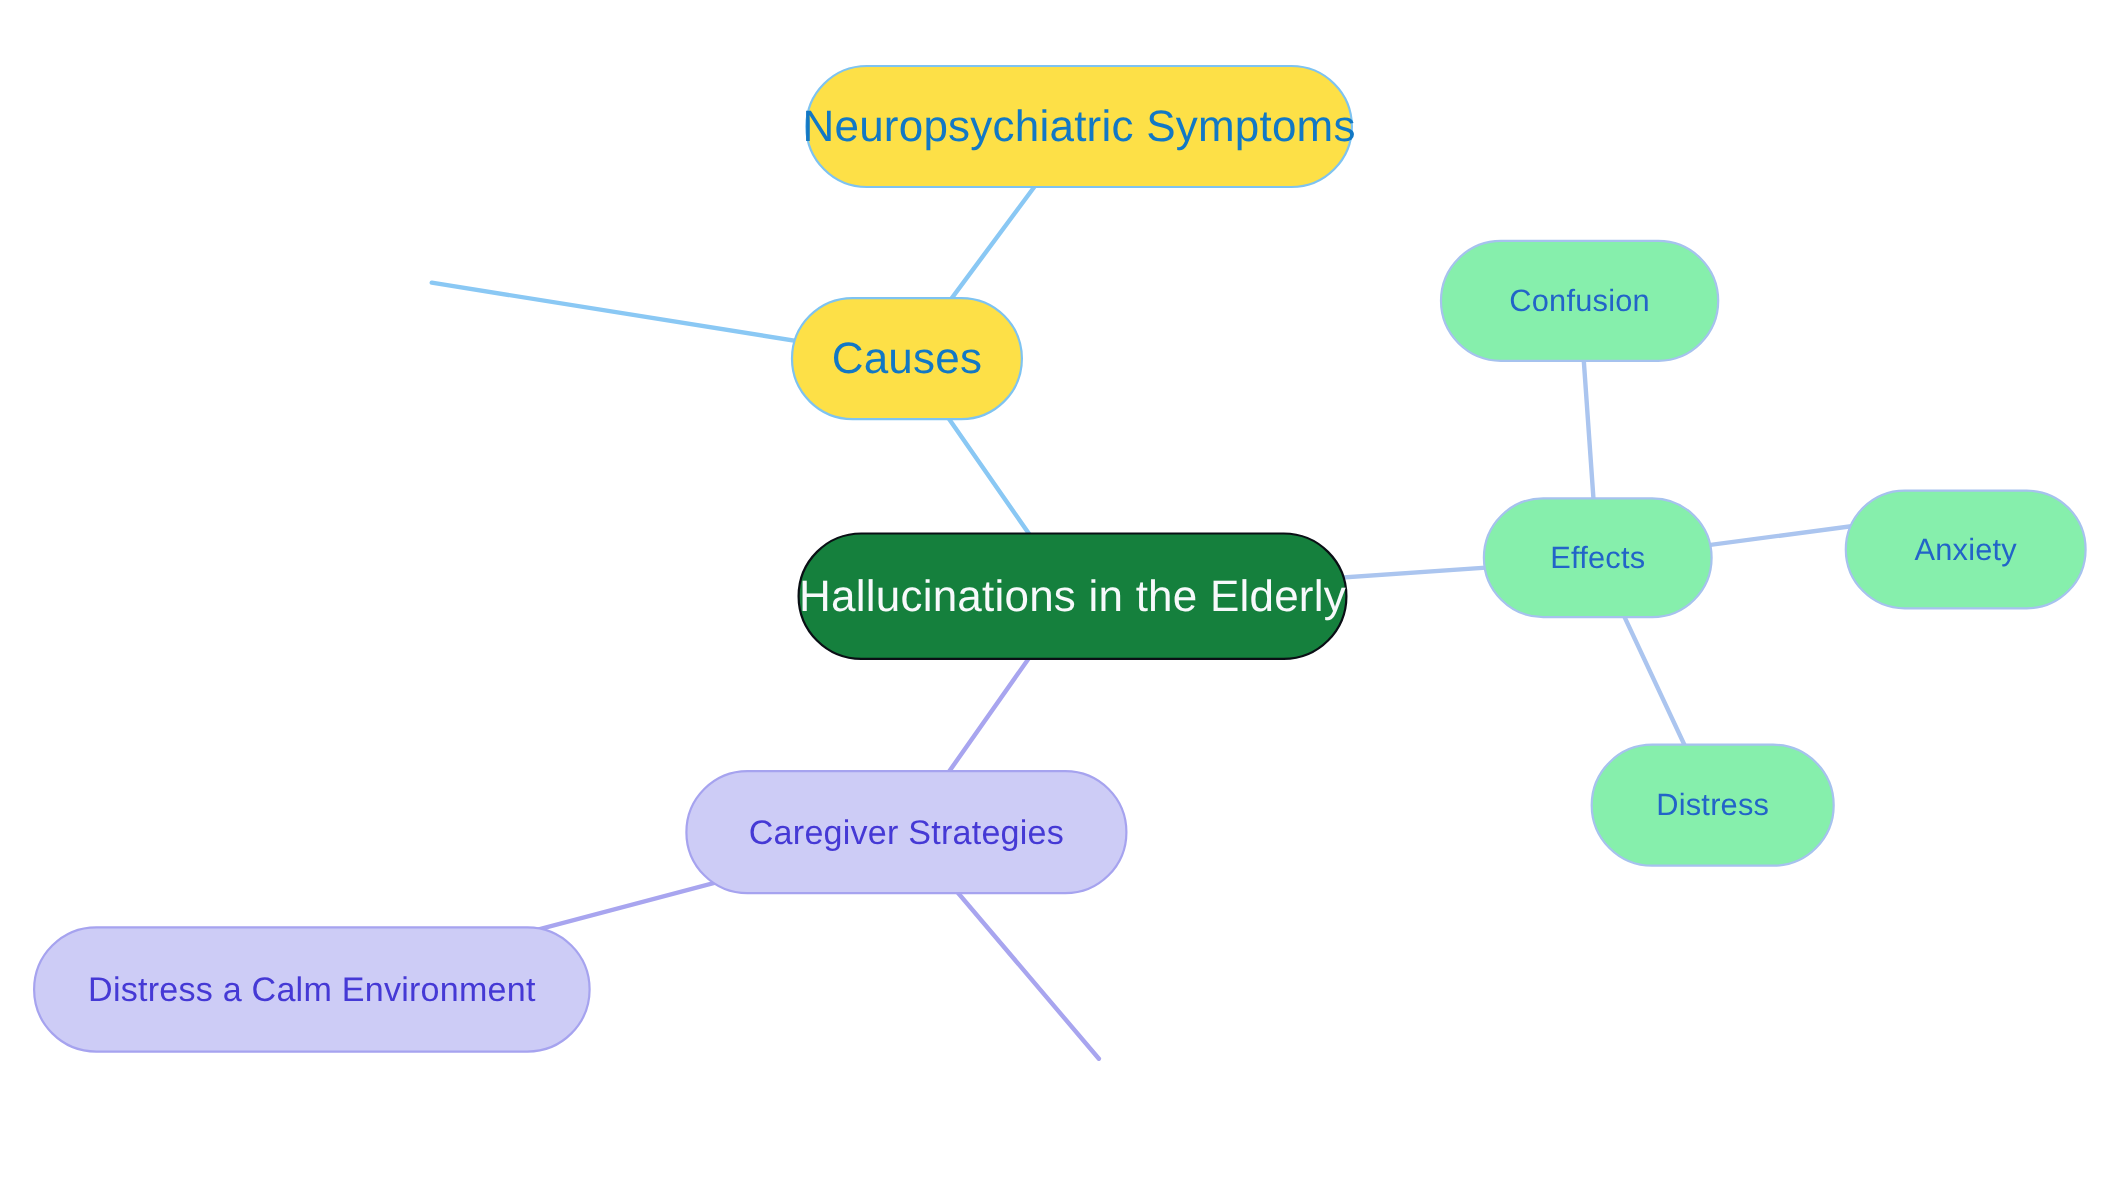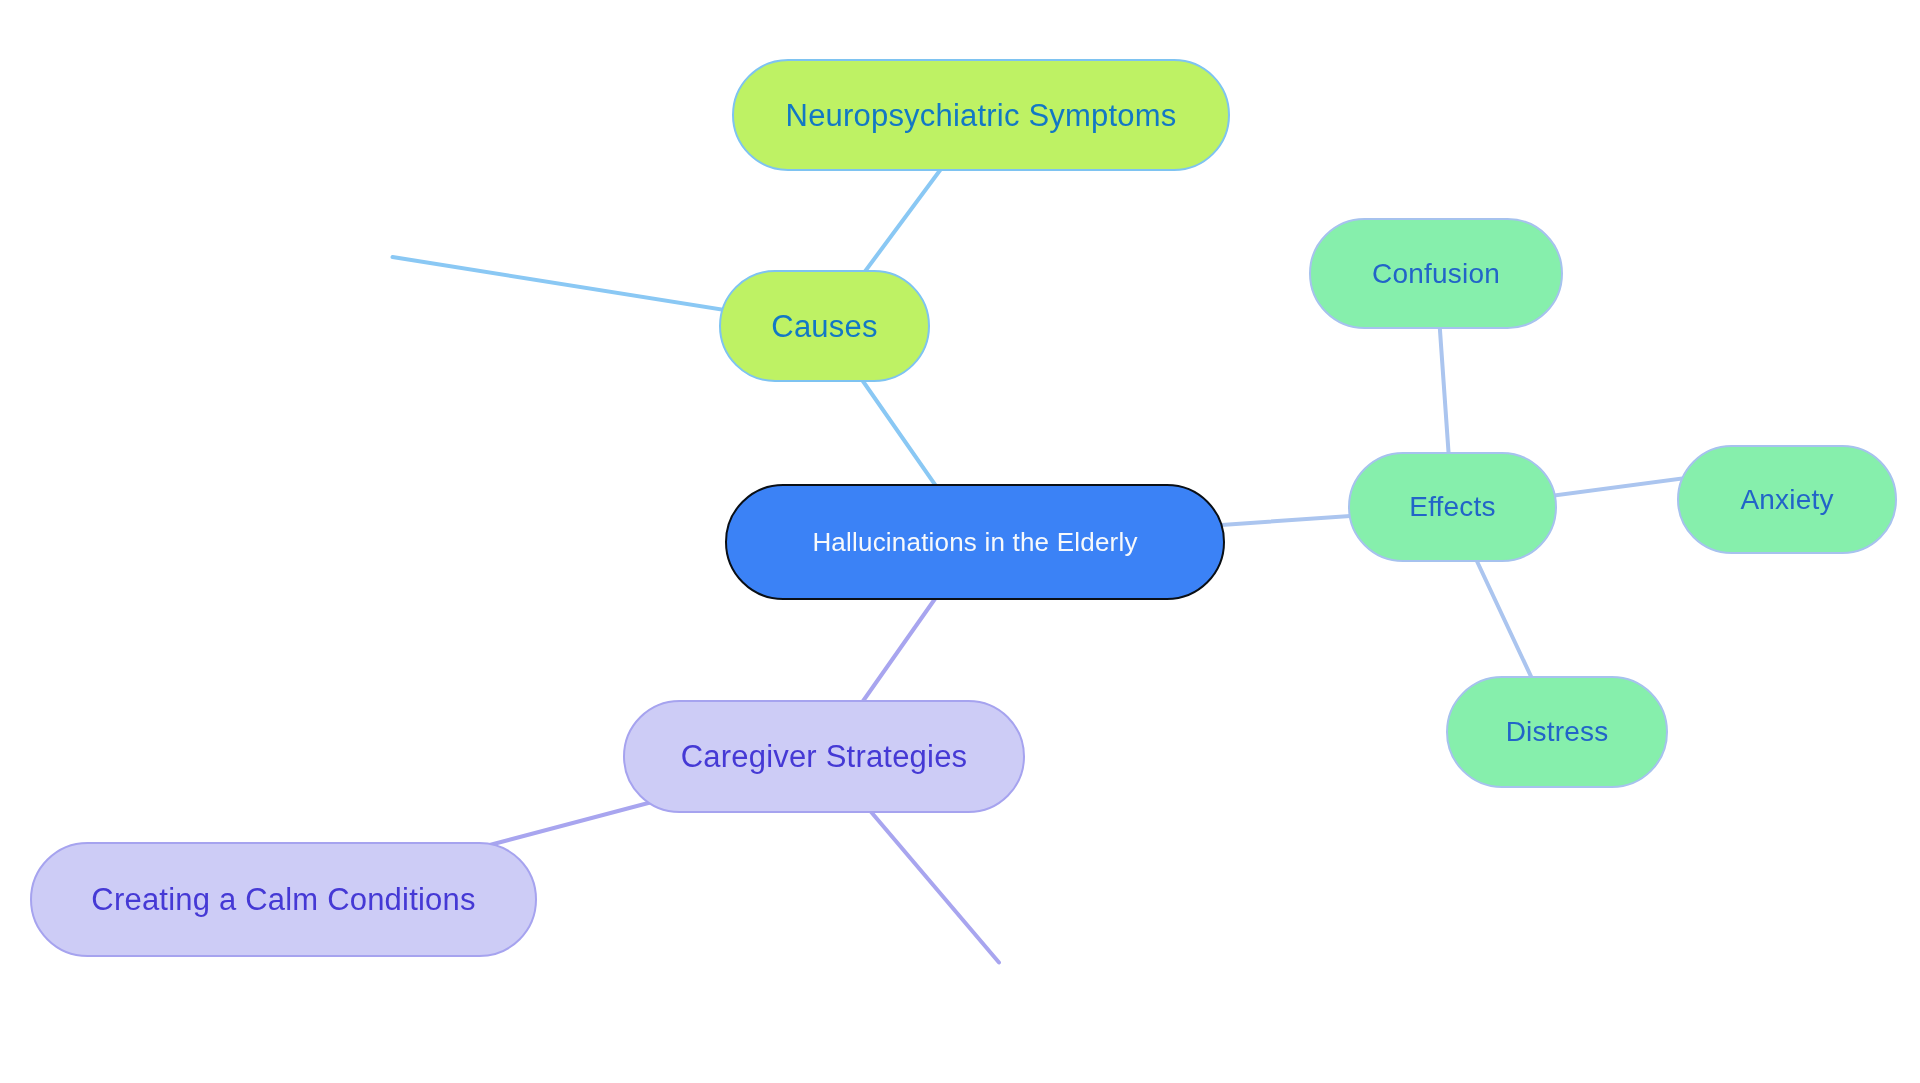--- a/index.html
+++ b/index.html
@@ -33,30 +33,30 @@
       border: 2px solid transparent;
       cursor: pointer;
       user-select: none;
     }
     .node span {
       white-space: nowrap;
       line-height: 1;
       letter-spacing: 0.2px;
     }
     .node.root {
-      background: #3b82f6;
+      background: #15803d;
       border-color: #0A0F15;
       color: #F7F9FB;
-      font-size: 26px;
+      font-size: 40px;
     }
     .node.causes {
-      background: #bef264;
+      background: #fde047;
       border-color: #7EC3F1;
       color: #1278C5;
-      font-size: 31px;
+      font-size: 40px;
     }
     .node.effects {
       background: #86efac;
       border-color: #A6C2EE;
       color: #2264C8;
       font-size: 28px;
     }
     .node.caregiver {
       background: #CDCCF6;
       border-color: #A6A3EF;
@@ -98,15 +98,15 @@
     <div class="node effects" style="left: 1677px; top: 410px; width: 220px; height: 109px; margin-top: 35px;">
       <span>Anxiety</span>
     </div>
     <div class="node caregiver" style="left: 623px; top: 700px; width: 402px; height: 113px;">
       <span>Caregiver Strategies</span>
     </div>
     <div class="node effects" style="left: 1446px; top: 676px; width: 222px; height: 112px;">
       <span>Distress</span>
     </div>
     <div class="node caregiver" style="left: 30px; top: 842px; width: 507px; height: 115px;">
-      <span>Creating a Calm Conditions</span>
+      <span>Distress a Calm Environment</span>
     </div>
   </div>
 
 </body></html>

